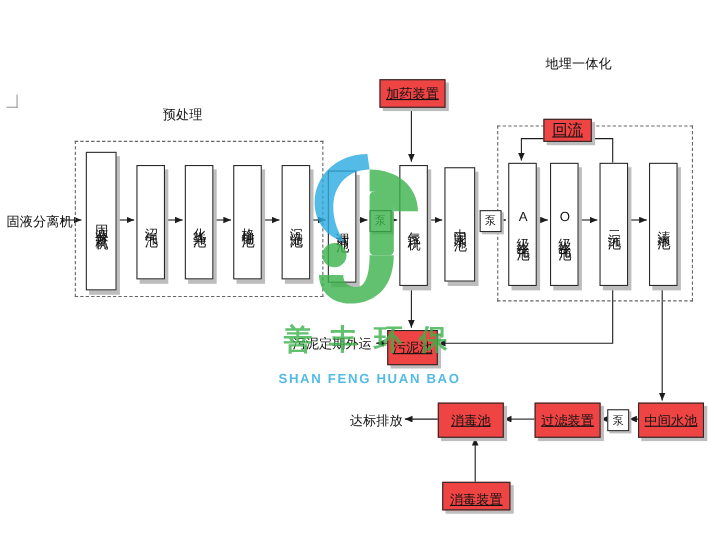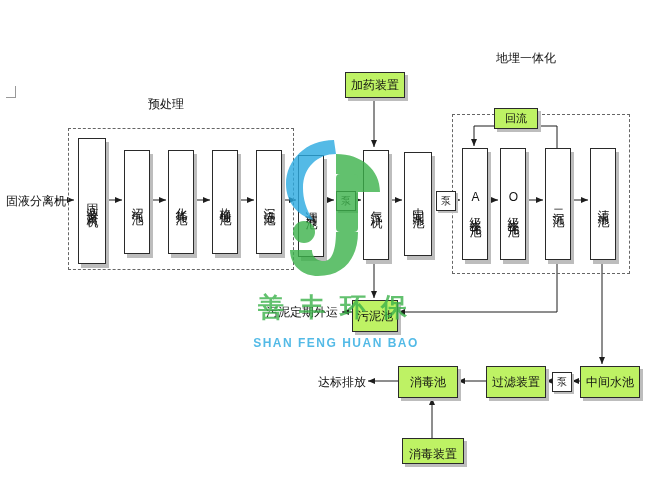--- a/index.html
+++ b/index.html
@@ -5,23 +5,23 @@
   html,body{margin:0;padding:0;background:#fff;}
   body{width:650px;height:500px;overflow:hidden;position:relative;
        font-family:"Liberation Sans","DejaVu Sans",sans-serif;color:#111;}
   .canvas{position:absolute;left:0;top:0;width:650px;height:500px;}
   .wires{position:absolute;left:0;top:0;z-index:1;}
   .group{position:absolute;border:1px dashed #666;background:transparent;z-index:2;}
   .vbox{position:absolute;background:#fff;border:1px solid #2a2a2a;
         box-shadow:3px 4px 0 #bdbdbd;display:flex;align-items:center;justify-content:center;
         writing-mode:vertical-rl;text-orientation:upright;font-size:12px;letter-spacing:3px;
         z-index:3;}
-  .hbox{position:absolute;background:#bef264;border:1px solid #2a2a2a;
+  .hbox{position:absolute;background:#ef4444;border:1px solid #2a2a2a;
         box-shadow:3px 3px 0 #bdbdbd;display:flex;align-items:center;justify-content:center;
-        font-size:12px;z-index:3;white-space:nowrap;}
+        font-size:12px;z-index:3;white-space:nowrap;text-decoration:underline;}
   .pump{position:absolute;width:18px;height:18px;background:#fff;border:1px solid #2a2a2a;
         box-shadow:2px 2px 0 #bdbdbd;font-size:10px;display:flex;align-items:center;
         justify-content:center;z-index:3;}
   .lbl{position:absolute;font-size:12px;white-space:nowrap;z-index:3;}
   .corner{position:absolute;left:6px;top:86px;width:9px;height:11px;
         border-right:1px solid #999;border-bottom:1px solid #999;z-index:2;}
   .watermark{position:absolute;left:226px;top:136px;width:220px;text-align:center;
         opacity:0.8;pointer-events:none;z-index:10;}
   .brand-cn{font-size:26px;font-weight:bold;letter-spacing:15px;white-space:nowrap;
         color:#3bb24a;margin-top:0px;text-indent:8px;}
@@ -80,21 +80,21 @@
 
   <div class="lbl" style="left:6px;top:193px;">固液分离机</div>
   <div class="lbl" style="left:148px;top:96px;">预处理</div>
   <div class="lbl" style="left:496px;top:50px;">地埋一体化</div>
   <div class="lbl" style="left:318px;top:374px;width:48px;text-align:right;">达标排放</div>
   <div class="lbl" style="left:232px;top:304px;width:106px;text-align:right;">污泥定期外运</div>
 
   <div class="hbox" style="left:345px;top:72px;width:58px;height:24px;">
     <span>加药装置</span>
   </div>
-  <div class="hbox" style="left:494px;top:108px;width:42px;height:19px;font-size:11px;">
+  <div class="hbox" style="left:494px;top:108px;width:42px;height:19px;font-size:14px;">
     <span>回流</span>
   </div>
   <div class="hbox" style="left:402px;top:438px;width:60px;height:24px;align-items:flex-end;">
     <span>消毒装置</span>
   </div>
 
   <div class="vbox" style="left:78px;top:138px;width:26px;height:124px;">
     <span>固液分离机</span>
   </div>
   <div class="vbox" style="left:124px;top:150px;width:24px;height:102px;">

